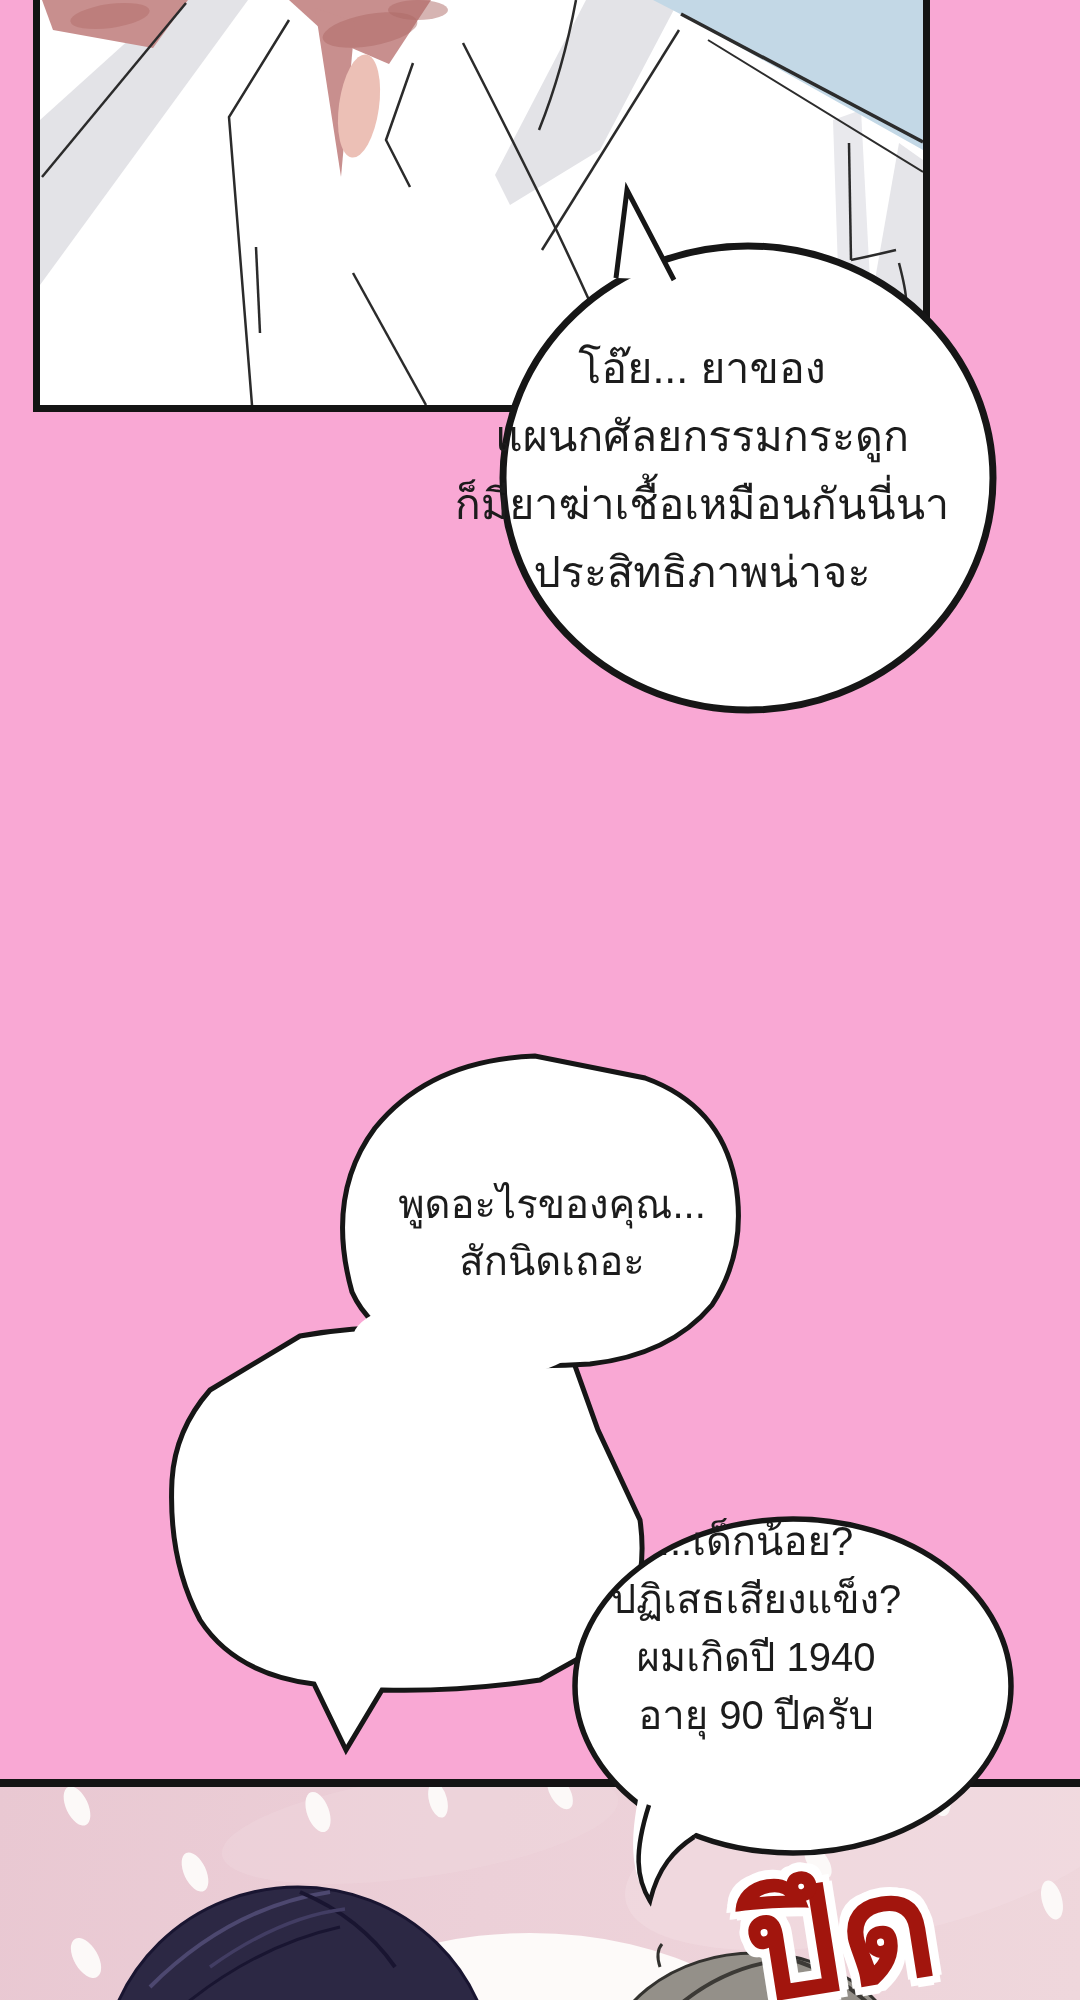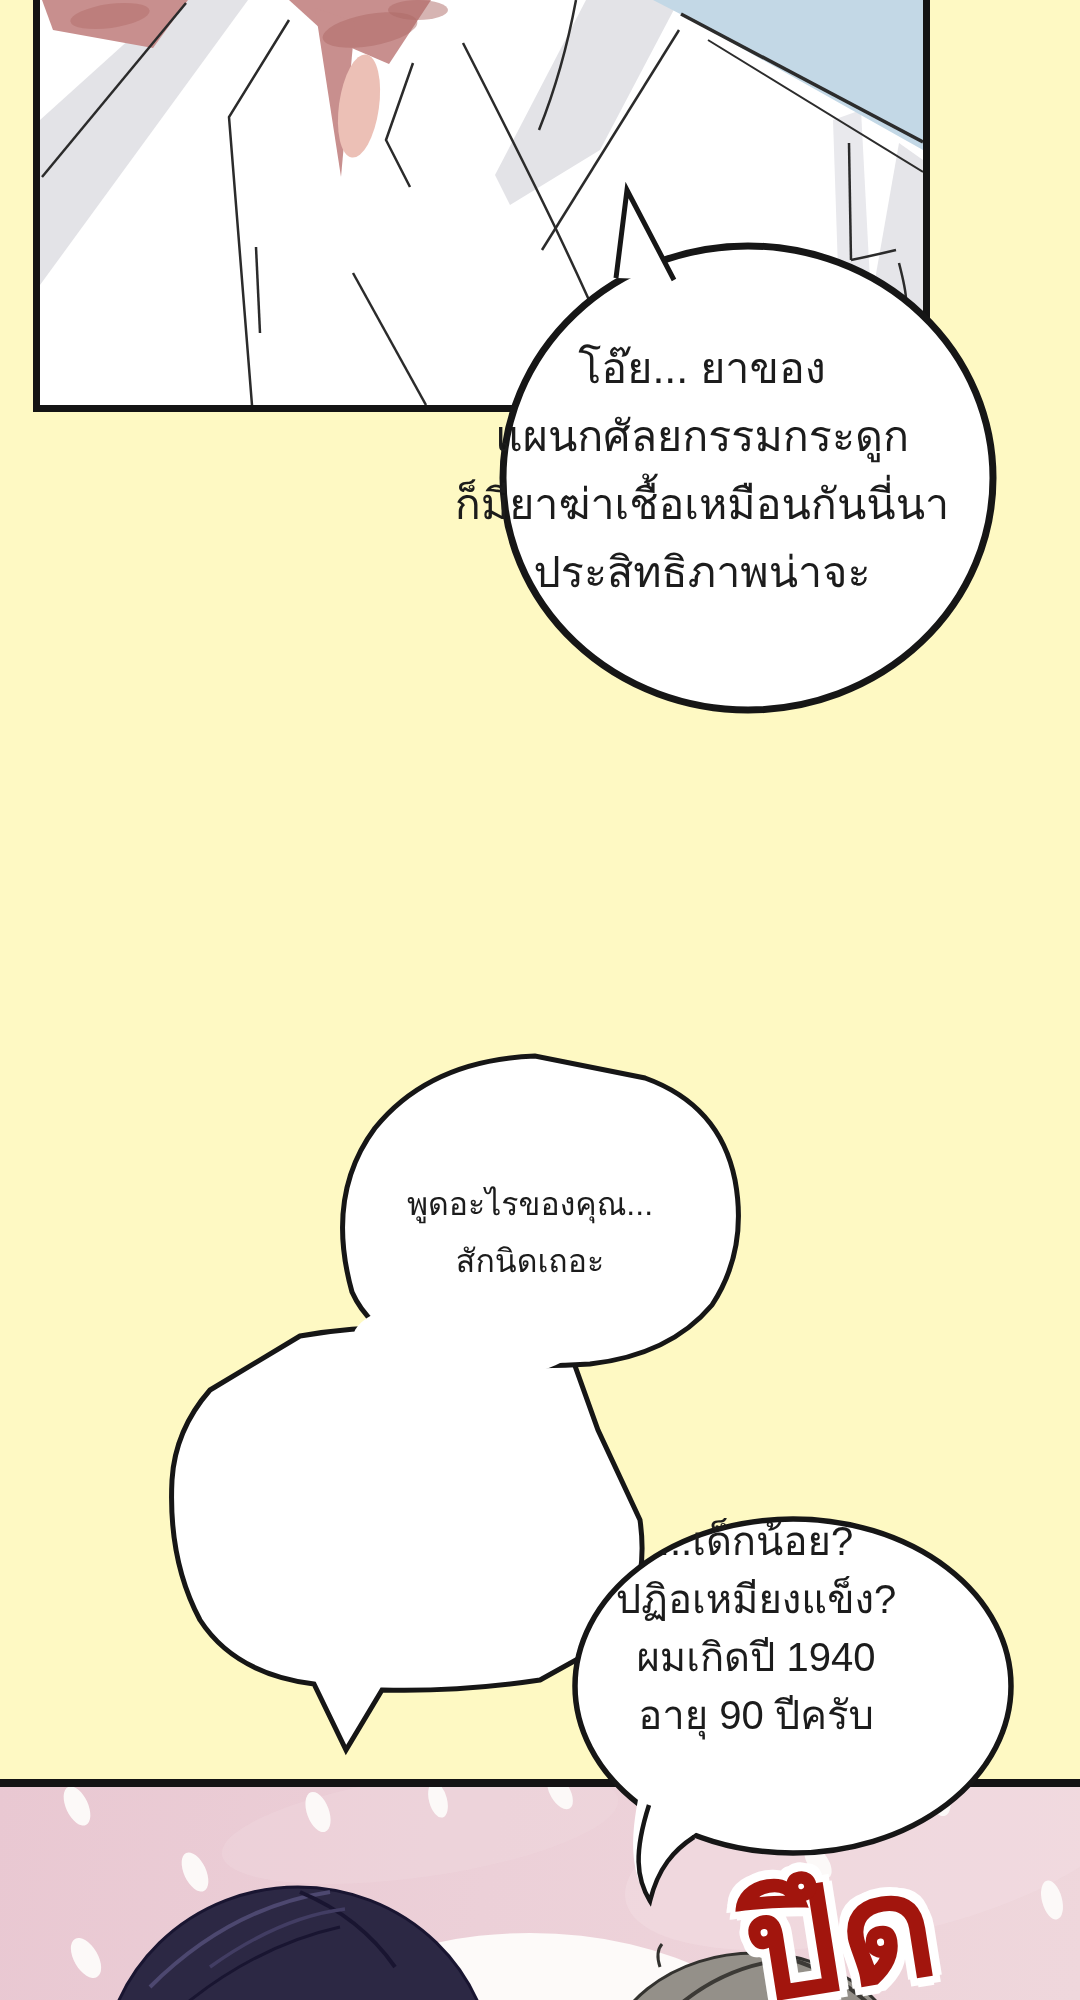--- a/index.html
+++ b/index.html
@@ -1,32 +1,32 @@
 <!DOCTYPE html>
 <html><head>
 <meta charset="utf-8">
 <style>
   html,body{margin:0;padding:0;background:#ffffff;}
-  #page{position:relative;width:1080px;height:2000px;overflow:hidden;background:#fef9c3;
+  #page{position:relative;width:1080px;height:2000px;overflow:hidden;background:#f9a8d4;
         font-family:"Liberation Sans","DejaVu Sans",sans-serif;}
   
   #panel{position:absolute;left:33px;top:0;width:897px;height:412px;box-sizing:border-box;
          border:7px solid #141414;border-top:none;background:#ffffff;}
   #panel svg{display:block;}
   
   #pink{position:absolute;left:0;top:1779px;width:1080px;height:221px;box-sizing:border-box;
         border-top:8px solid #141414;
         background:linear-gradient(100deg,#e9c8d2 0%,#ecd0d8 45%,#efd7dc 100%);}
   
   #bubbles{position:absolute;left:0;top:0;width:1080px;height:2000px;pointer-events:none;}
   
   .btxt{position:absolute;transform:translate(-50%,-50%);text-align:center;color:#1c1c1c;white-space:nowrap;}
   .btxt span{display:block;}
   #t1{left:702px;top:470px;font-size:43px;line-height:68px;}
-  #t2{left:530px;top:1233px;font-size:32px;line-height:57px;}
+  #t2{left:552px;top:1233px;font-size:40px;line-height:57px;}
   #t3{left:378px;top:1492px;font-size:40px;line-height:58px;}
   #t4{left:756px;top:1628px;font-size:40px;line-height:58px;}
   
   #sfx{position:absolute;left:728px;top:1836px;font-size:146px;font-weight:bold;letter-spacing:2px;
        color:#a2150d;transform:rotate(-9deg);transform-origin:left top;
        text-shadow:
          9px 0 0 #ffffff,-9px 0 0 #ffffff,0 9px 0 #ffffff,0 -9px 0 #ffffff,
          7px 7px 0 #ffffff,-7px 7px 0 #ffffff,7px -7px 0 #ffffff,-7px -7px 0 #ffffff,
          0 0 5px #ffffff;}
 </style>
@@ -134,20 +134,20 @@
     <span>แผนกศัลยกรรมกระดูก</span>
     <span>ก็มียาฆ่าเชื้อเหมือนกันนี่นา</span>
     <span>ประสิทธิภาพน่าจะ</span>
   </div>
   <div class="btxt" id="t2">
     <span>พูดอะไรของคุณ...</span>
     <span>สักนิดเถอะ</span>
   </div>
   <div class="btxt" id="t4">
     <span>...เด็กน้อย?</span>
-    <span>ปฏิอเหมียงแข็ง?</span>
+    <span>ปฏิเสธเสียงแข็ง?</span>
     <span>ผมเกิดปี 1940</span>
     <span>อายุ 90 ปีครับ</span>
   </div>
 
   <div id="sfx">ปึด</div>
 
 </div>
 
 </body></html>

